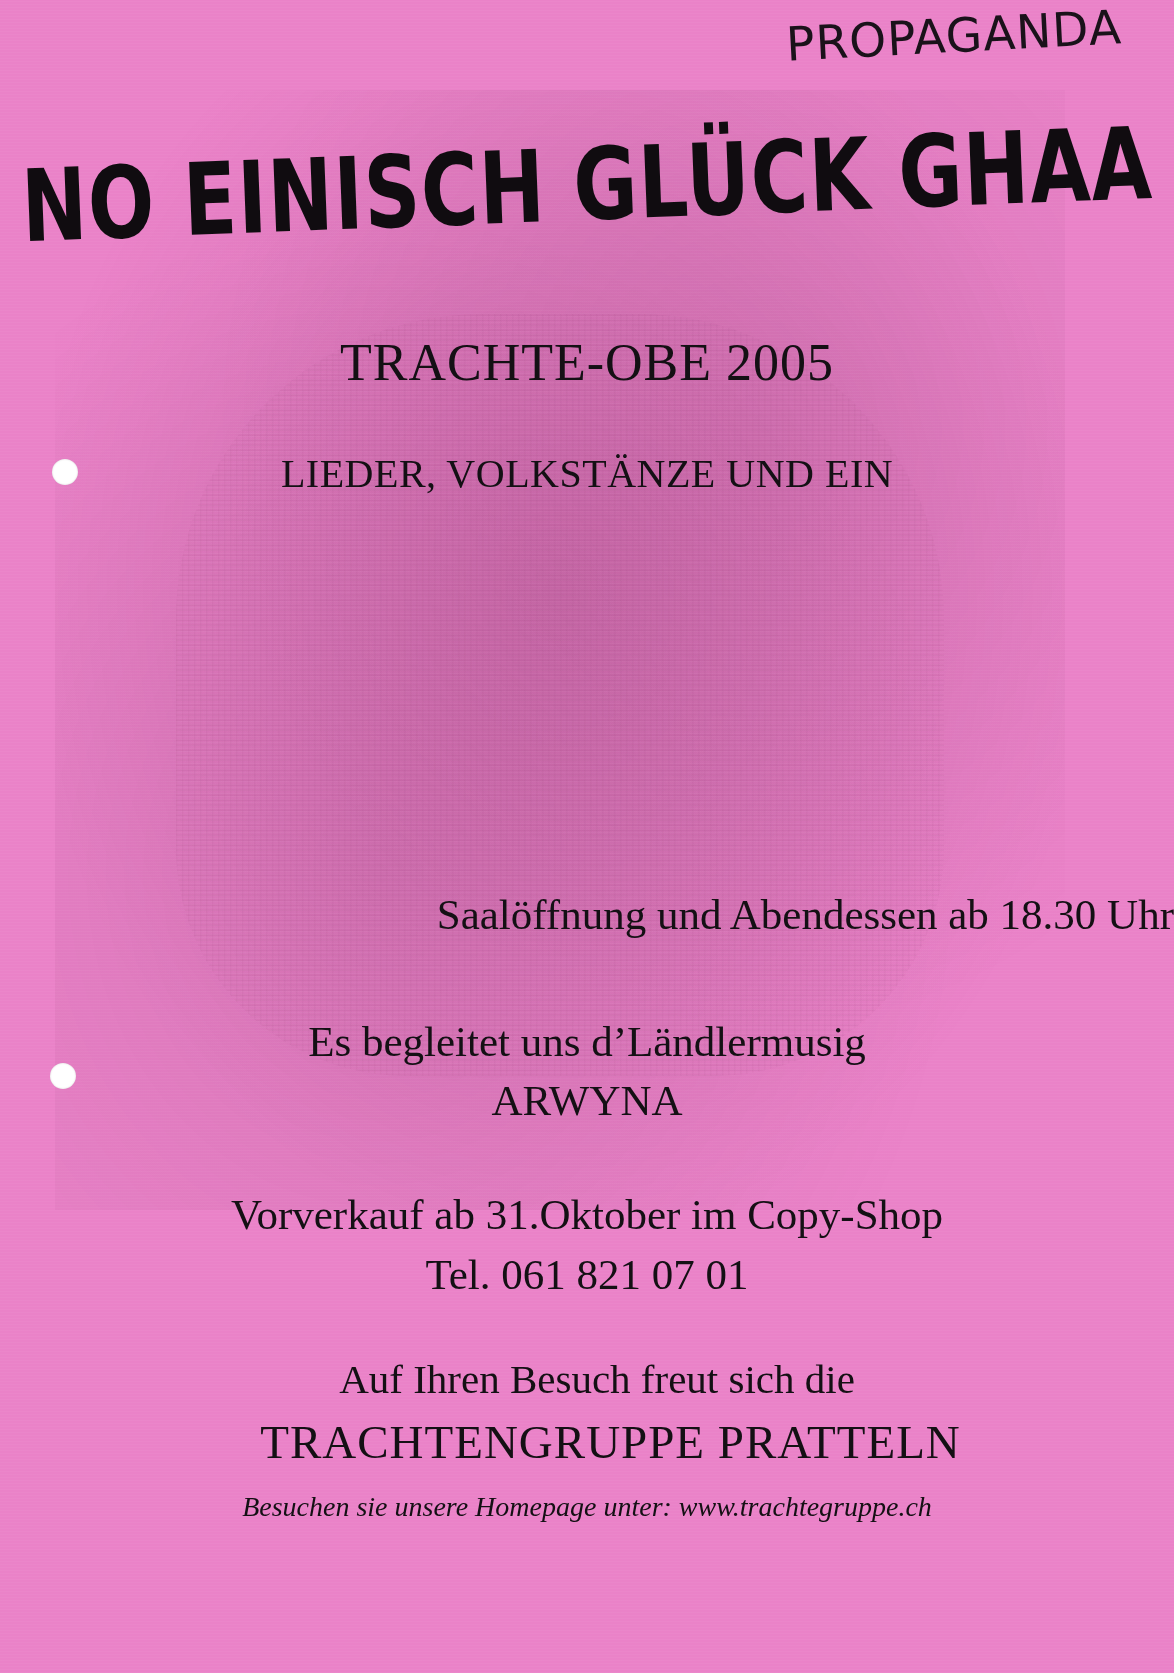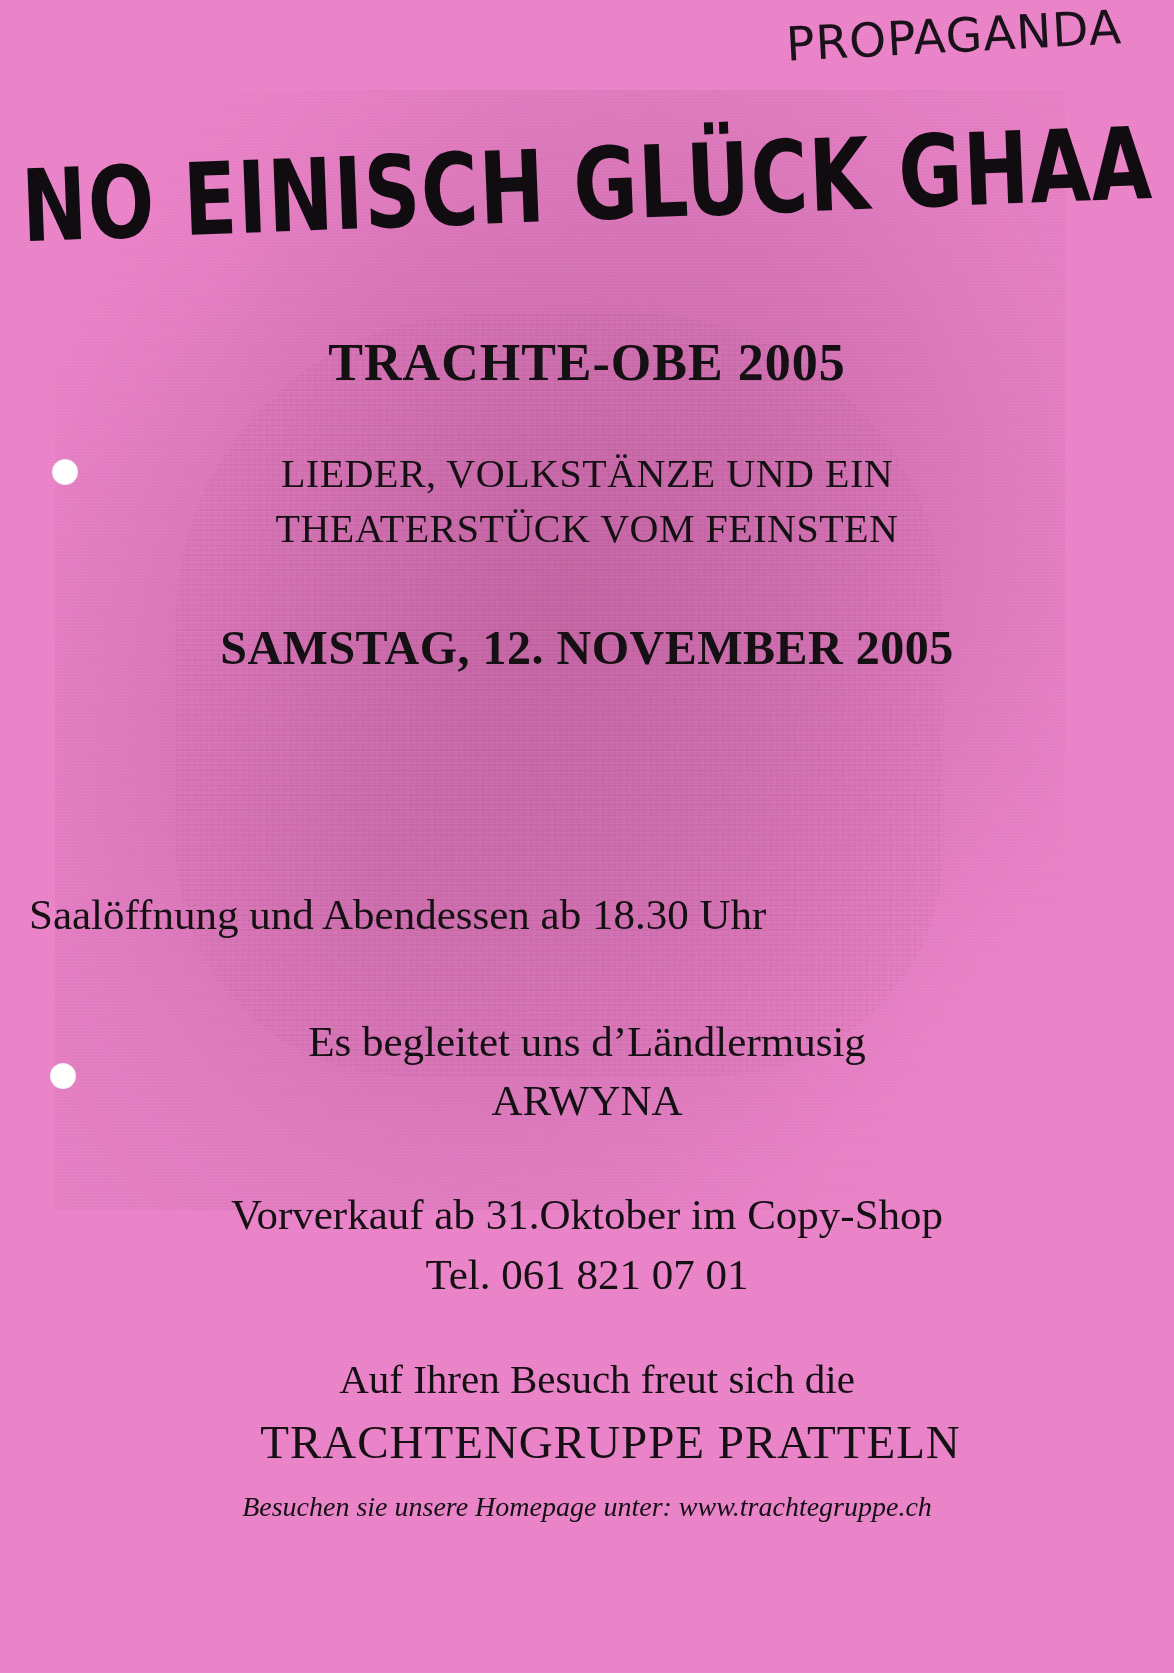--- a/index.html
+++ b/index.html
@@ -99,21 +99,21 @@
     color: #100c10;
     white-space: nowrap;
   }
 
   .subtitle {
     position: absolute;
     left: 0; right: 0;
     top: 333px;
     text-align: center;
     font-family: "Liberation Serif", serif;
-    font-weight: 700;
+    font-weight: 400;
     font-size: 52px;
     letter-spacing: 1px;
   }
 
   .lines-block {
     position: absolute;
     left: 0; right: 0;
     top: 446px;
     text-align: center;
     font-size: 40px;
@@ -140,21 +140,21 @@
   }
   .beginn sup {
     font-size: 25px;
     vertical-align: super;
   }
 
   .saal {
     position: absolute;
     left: 0; right: 0;
     top: 890px;
-    text-align: left;
+    text-align: right;
     font-size: 43px;
     padding-left: 29px;
   }
 
   .musig {
     position: absolute;
     left: 0; right: 0;
     top: 1012px;
     text-align: center;
     font-size: 43px;
@@ -194,24 +194,22 @@
   <div class="content">
 
     <div class="brand">PROPAGANDA</div>
 
     <div class="headline">NO EINISCH GLÜCK GHAA</div>
 
     <div class="subtitle">TRACHTE-OBE 2005</div>
 
     <div class="lines-block">
       <div>LIEDER, VOLKSTÄNZE UND EIN</div>
-      <div>THEATERSTÜCK VOM FEINSTEN</div>
-    </div>
-
-    <div class="date">SAMSTAG, 12. NOVEMBER 2005</div>
+    </div>
+
 
 
     <div class="saal">Saalöffnung und Abendessen ab 18.30 Uhr</div>
 
     <div class="musig">
       <div>Es begleitet uns d’Ländlermusig</div>
       <div>ARWYNA</div>
     </div>
 
     <div class="vorverkauf">

